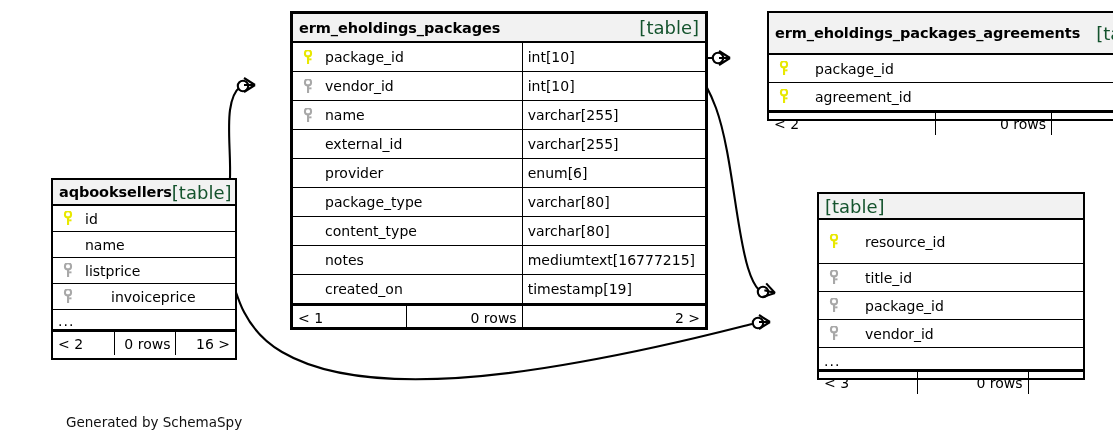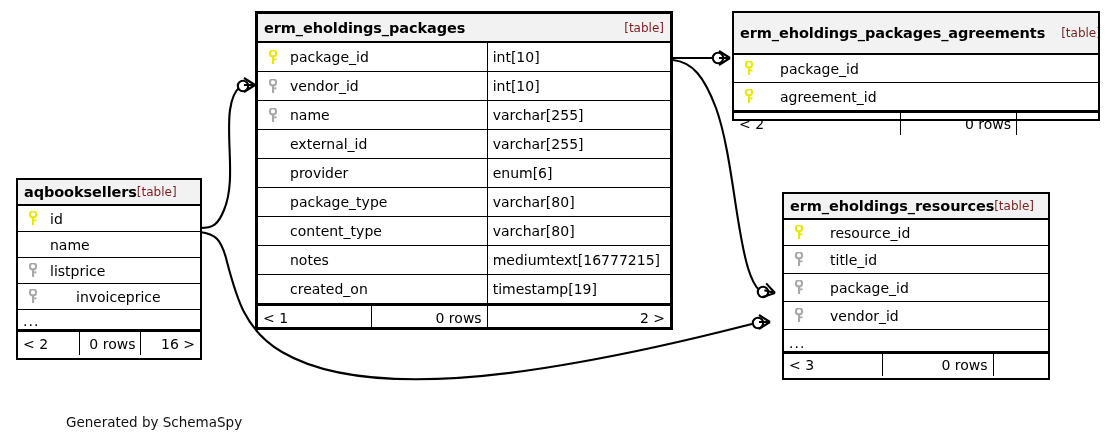--- a/index.html
+++ b/index.html
@@ -28,40 +28,41 @@
     height: 448px;
     pointer-events: none;
     z-index: 1;
   }
   .tbl {
     position: absolute;
     background: #ffffff;
     border: 2px solid #000000;
     box-sizing: border-box;
     z-index: 3;
+    margin-left: 35px;
   }
   .tbl.thick { border-width: 3px; }
   .tbl-title {
     background: #f2f2f2;
     border-bottom: 2px solid #000000;
     box-sizing: border-box;
     display: flex;
     align-items: center;
     padding: 0 6px;
     white-space: nowrap;
     overflow: hidden;
   }
   .tbl-title .tname {
     font-weight: bold;
     font-size: 14.5px;
     letter-spacing: -0.1px;
   }
   .tbl-title .ttag {
-    font-size: 12px;
-    color: #7f1d1d;
+    font-size: 18px;
+    color: #14532d;
   }
   .tbl-title.spread { justify-content: space-between; }
   .tbl-title.tight .ttag { margin-left: 0px; }
   .row {
     display: flex;
     box-sizing: border-box;
     border-bottom: 1px solid #000000;
     background: #ffffff;
   }
   .row:last-child { border-bottom: none; }
@@ -373,25 +374,24 @@
 
     <div class="footer" style="height:24px;">
       <div class="fcell fleft" style="width:45.5%;">&lt; 2</div>
       <div class="fcell fright" style="width:32%;">0 rows</div>
       <div class="fcell fright" style="width:22.5%;"></div>
     </div>
   </div>
 
   <div class="tbl" style="left:782px; top:192px; width:268px; height:188px;">
     <div class="tbl-title tight" style="height:26px;">
-      <span class="tname">erm_eholdings_resources</span>
         <span class="ttag">[table]</span>
     </div>
 
-    <div class="row" style="height:26px;">
+    <div class="row" style="height:44px;">
       <div class="cell-name" style="width:100%;">
         <span class="keyslot">
           <svg width="10" height="15" viewBox="0 0 10 15">
               <circle cx="5" cy="3.4" r="3.1" fill="none" stroke="#e8e800" stroke-width="2"></circle>
               <rect x="4" y="5.6" width="2.1" height="8.4" fill="#e8e800"></rect>
               <rect x="6.1" y="8.4" width="2.4" height="1.9" fill="#e8e800"></rect>
             </svg>
         </span>
         <span class="label-pad" style="padding-left:22px;">resource_id</span>
       </div>

